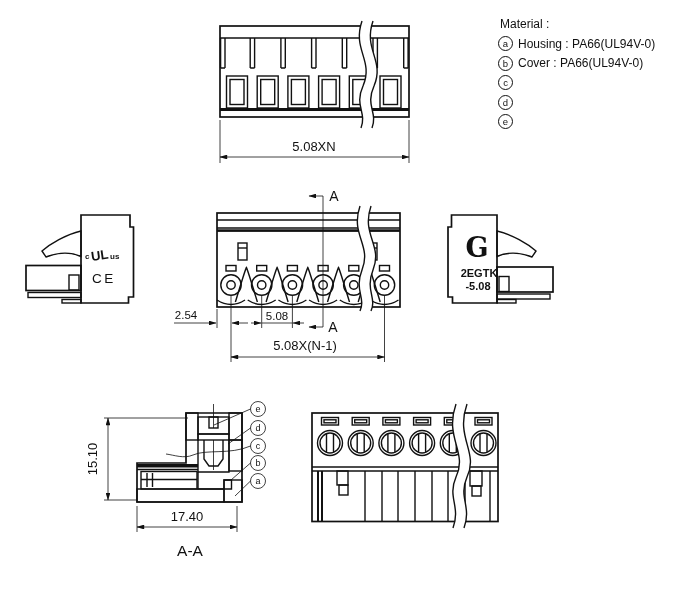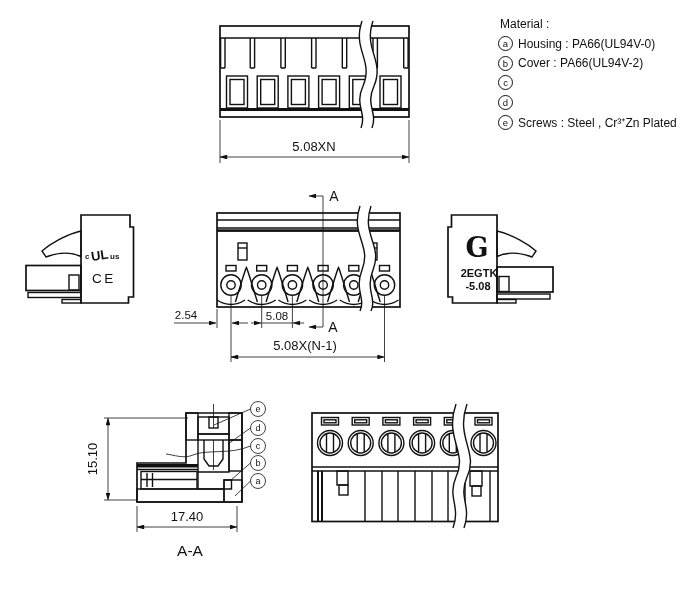--- a/index.html
+++ b/index.html
@@ -318,27 +318,26 @@
 </svg>
 
 <div id="materials">
   <div class="mat-title">Material :</div>
   <div class="mat-row">
     <span class="mkr">a</span>
     <span class="mtxt">Housing : PA66(UL94V-0)</span>
   </div>
   <div class="mat-row">
     <span class="mkr">b</span>
-    <span class="mtxt">Cover : PA66(UL94V-2)</span>
+    <span class="mtxt">Cover : PA66(UL94V-0)</span>
   </div>
   <div class="mat-row">
     <span class="mkr">c</span>
   </div>
   <div class="mat-row">
     <span class="mkr">d</span>
   </div>
   <div class="mat-row">
     <span class="mkr">e</span>
-    <span class="mtxt">Screws : Steel , Cr³⁺Zn Plated</span>
   </div>
 </div>
 
 </div>
 
 </body></html>

